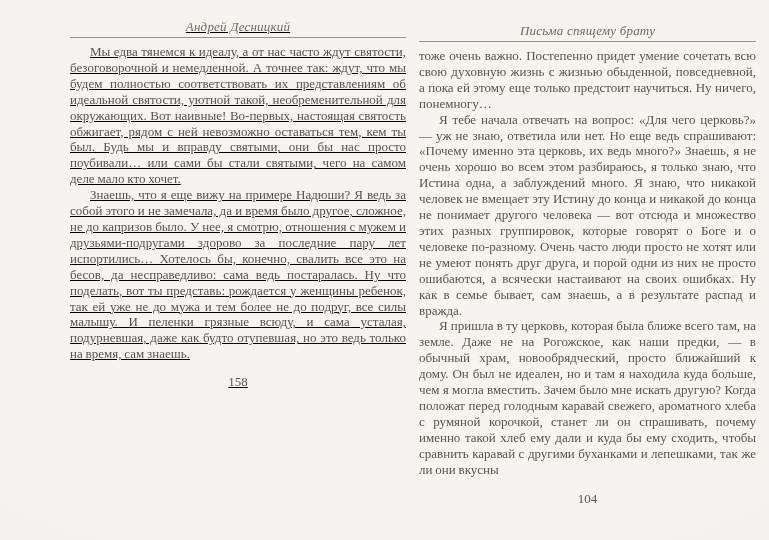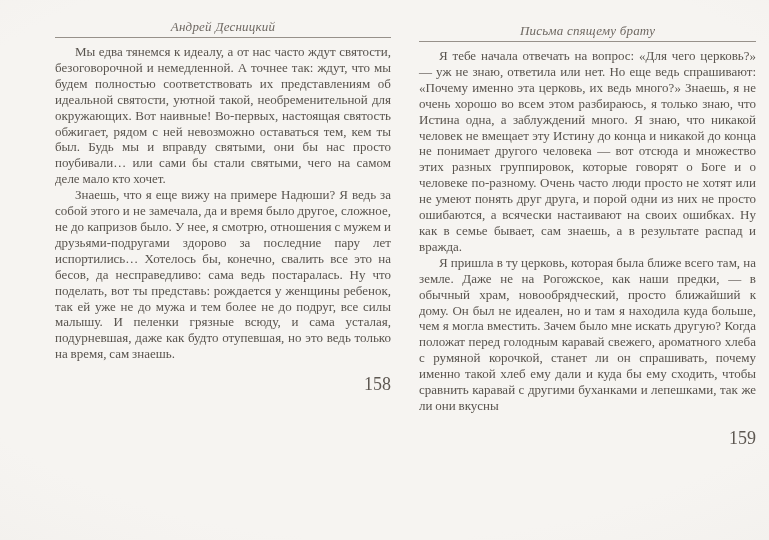--- a/index.html
+++ b/index.html
@@ -17,21 +17,21 @@
     position: relative;
     width: 769px;
     height: 540px;
     background:
       radial-gradient(ellipse 120% 100% at 50% 45%, #f6f4f1 55%, #edebe7 100%);
   }
   .page {
     position: absolute;
     top: 0;
   }
-  .page-left  { left: 55px;  width: 336px; }
+  .page-left  { left: 70px;  width: 336px; text-decoration: underline; }
   .page-right { left: 419px; width: 337px; }
   .running-head {
     text-align: center;
     font-style: italic;
     font-size: 13px;
     color: #6e6862;
     letter-spacing: 0.2px;
     padding-top: 20px;
     line-height: 14px;
   }
@@ -48,22 +48,22 @@
     color: #58534d;
     text-align: justify;
   }
   .body-text p.para {
     margin: 0;
     text-indent: 20px;
     word-spacing: -0.4px;
   }
   .body-text p.para.no-indent { text-indent: 0; }
   .page-number {
-    text-align: right;
-    font-size: 18px;
+    text-align: center;
+    font-size: 13px;
     color: #5d5751;
     margin-top: 12px;
   }
   .page-right .page-number { margin-top: 14px; }
 </style>
 </head>
 <body>
 
 <div class="spread">
 
@@ -74,19 +74,20 @@
         <p class="para">Мы едва тянемся к идеалу, а от нас часто ждут святости, безоговорочной и немедленной. А точнее так: ждут, что мы будем полностью соответствовать их представлениям об идеальной святости, уютной такой, необременительной для окружающих. Вот наивные! Во-первых, настоящая святость обжигает, рядом с ней невозможно оставаться тем, кем ты был. Будь мы и вправду святыми, они бы нас просто поубивали… или сами бы стали святыми, чего на самом деле мало кто хочет.</p>
         <p class="para">Знаешь, что я еще вижу на примере Надюши? Я ведь за собой этого и не замечала, да и время было другое, сложное, не до капризов было. У нее, я смотрю, отношения с мужем и друзьями-подругами здорово за последние пару лет испортились… Хотелось бы, конечно, свалить все это на бесов, да несправедливо: сама ведь постаралась. Ну что поделать, вот ты представь: рождается у женщины ребенок, так ей уже не до мужа и тем более не до подруг, все силы малышу. И пеленки грязные всюду, и сама усталая, подурневшая, даже как будто отупевшая, но это ведь только на время, сам знаешь.</p>
       </div>
     <div class="page-number">158</div>
   </div>
 
   <div class="page page-right">
     <div class="running-head">Письма спящему брату</div>
     <div class="head-rule"></div>
     <div class="body-text">
+        <p class="para no-indent">тоже очень важно. Постепенно придет умение сочетать всю свою духовную жизнь с жизнью обыденной, повседневной, а пока ей этому еще только предстоит научиться. Ну ничего, понемногу…</p>
         <p class="para">Я тебе начала отвечать на вопрос: «Для чего церковь?» — уж не знаю, ответила или нет. Но еще ведь спрашивают: «Почему именно эта церковь, их ведь много?» Знаешь, я не очень хорошо во всем этом разбираюсь, я только знаю, что Истина одна, а заблуждений много. Я знаю, что никакой человек не вмещает эту Истину до конца и никакой до конца не понимает другого человека — вот отсюда и множество этих разных группировок, которые говорят о Боге и о человеке по-разному. Очень часто люди просто не хотят или не умеют понять друг друга, и порой одни из них не просто ошибаются, а всячески настаивают на своих ошибках. Ну как в семье бывает, сам знаешь, а в результате распад и вражда.</p>
         <p class="para">Я пришла в ту церковь, которая была ближе всего там, на земле. Даже не на Рогожское, как наши предки, — в обычный храм, новообрядческий, просто ближайший к дому. Он был не идеален, но и там я находила куда больше, чем я могла вместить. Зачем было мне искать другую? Когда положат перед голодным каравай свежего, ароматного хлеба с румяной корочкой, станет ли он спрашивать, почему именно такой хлеб ему дали и куда бы ему сходить, чтобы сравнить каравай с другими буханками и лепешками, так же ли они вкусны</p>
       </div>
-    <div class="page-number">159</div>
+    <div class="page-number">104</div>
   </div>
 
 </div>
 
 </body></html>

